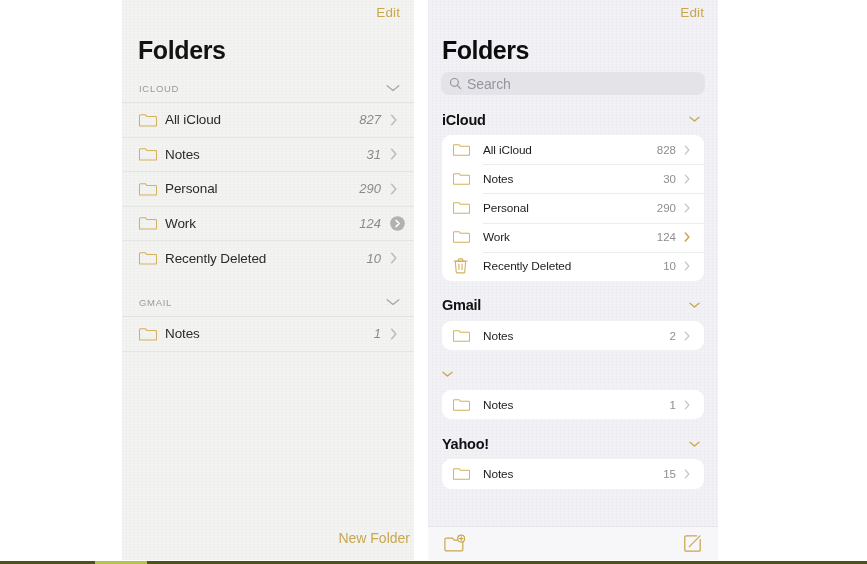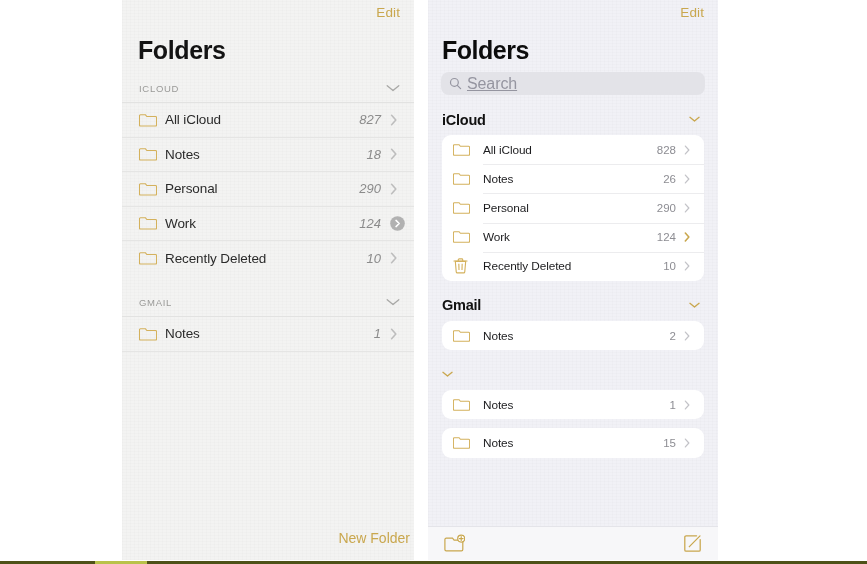--- a/index.html
+++ b/index.html
@@ -155,24 +155,23 @@
     width: 264px; height: 23px;
     background: #e3e3e8;
     border-radius: 8px;
     display: flex;
     align-items: center;
     padding: 0 8px;
     z-index: 3;
   }
   .search-right .s-icon { flex: 0 0 13px; margin-right: 5px; display: flex; }
   .search-right .s-ph {
-    font-size: 16px;
+    font-size: 14px;
     color: #9595a0;
     letter-spacing: -0.1px;
-    text-decoration: underline;
   }
 
   .groups {
     position: absolute;
     left: 0; top: 104px;
     width: 290px;
     z-index: 2;
   }
   .group { margin-bottom: 9px; }
 
@@ -275,21 +274,21 @@
             </svg>
           </span>
         </div>
         <div class="row-left" style="top: 137.5px;">
           <span class="rl-icon">
             <svg width="18" height="14.4" viewBox="0 0 20 16">
               <path d="M1.6 2.0 h5.6 l1.5 1.9 h9.7 a1.1 1.1 0 0 1 1.1 1.1 v8.3 a1.1 1.1 0 0 1 -1.1 1.1 H1.6 a1.1 1.1 0 0 1 -1.1 -1.1 V3.1 A1.1 1.1 0 0 1 1.6 2.0 z" fill="none" stroke="#d4b15c" stroke-width="1.25"></path>
             </svg>
           </span>
           <span class="rl-label">Notes</span>
-          <span class="rl-count">18</span>
+          <span class="rl-count">31</span>
           <span class="rl-chev">
             <svg width="7.4399999999999995" height="12" viewBox="0 0 7 12">
               <polyline points="1.4,1.3 5.6,6 1.4,10.7" fill="none" stroke="#bdbdbd" stroke-width="1.6" stroke-linecap="round" stroke-linejoin="round"></polyline>
             </svg>
           </span>
         </div>
         <div class="row-left" style="top: 172px;">
           <span class="rl-icon">
             <svg width="18" height="14.4" viewBox="0 0 20 16">
               <path d="M1.6 2.0 h5.6 l1.5 1.9 h9.7 a1.1 1.1 0 0 1 1.1 1.1 v8.3 a1.1 1.1 0 0 1 -1.1 1.1 H1.6 a1.1 1.1 0 0 1 -1.1 -1.1 V3.1 A1.1 1.1 0 0 1 1.6 2.0 z" fill="none" stroke="#d4b15c" stroke-width="1.25"></path>
@@ -401,21 +400,21 @@
                 </svg>
               </span>
             </div>
             <div class="row-right">
               <span class="rr-icon">
                 <svg width="17" height="13.600000000000001" viewBox="0 0 20 16">
                   <path d="M1.6 2.0 h5.6 l1.5 1.9 h9.7 a1.1 1.1 0 0 1 1.1 1.1 v8.3 a1.1 1.1 0 0 1 -1.1 1.1 H1.6 a1.1 1.1 0 0 1 -1.1 -1.1 V3.1 A1.1 1.1 0 0 1 1.6 2.0 z" fill="none" stroke="#d4b15c" stroke-width="1.2"></path>
                 </svg>
               </span>
               <span class="rr-label">Notes</span>
-              <span class="rr-count">26</span>
+              <span class="rr-count">30</span>
               <span class="rr-chev">
                 <svg width="6.2" height="10" viewBox="0 0 7 12">
                   <polyline points="1.4,1.3 5.6,6 1.4,10.7" fill="none" stroke="#c3c3c8" stroke-width="1.5" stroke-linecap="round" stroke-linejoin="round"></polyline>
                 </svg>
               </span>
             </div>
             <div class="row-right">
               <span class="rr-icon">
                 <svg width="17" height="13.600000000000001" viewBox="0 0 20 16">
                   <path d="M1.6 2.0 h5.6 l1.5 1.9 h9.7 a1.1 1.1 0 0 1 1.1 1.1 v8.3 a1.1 1.1 0 0 1 -1.1 1.1 H1.6 a1.1 1.1 0 0 1 -1.1 -1.1 V3.1 A1.1 1.1 0 0 1 1.6 2.0 z" fill="none" stroke="#d4b15c" stroke-width="1.2"></path>
@@ -508,20 +507,28 @@
               <span class="rr-count">1</span>
               <span class="rr-chev">
                 <svg width="6.2" height="10" viewBox="0 0 7 12">
                   <polyline points="1.4,1.3 5.6,6 1.4,10.7" fill="none" stroke="#c3c3c8" stroke-width="1.5" stroke-linecap="round" stroke-linejoin="round"></polyline>
                 </svg>
               </span>
             </div>
           </div>
         </div>
         <div class="group">
+          <div class="sec-head-right">
+            <span class="sh-label">Yahoo!</span>
+            <span>
+              <svg width="11" height="6.38" viewBox="0 0 14 8">
+                <polyline points="1.2,1.6 7,6.4 12.8,1.6" fill="none" stroke="#c9a74e" stroke-width="1.7" stroke-linecap="round" stroke-linejoin="round"></polyline>
+              </svg>
+            </span>
+          </div>
           <div class="card">
             <div class="row-right">
               <span class="rr-icon">
                 <svg width="17" height="13.600000000000001" viewBox="0 0 20 16">
                   <path d="M1.6 2.0 h5.6 l1.5 1.9 h9.7 a1.1 1.1 0 0 1 1.1 1.1 v8.3 a1.1 1.1 0 0 1 -1.1 1.1 H1.6 a1.1 1.1 0 0 1 -1.1 -1.1 V3.1 A1.1 1.1 0 0 1 1.6 2.0 z" fill="none" stroke="#d4b15c" stroke-width="1.2"></path>
                 </svg>
               </span>
               <span class="rr-label">Notes</span>
               <span class="rr-count">15</span>
               <span class="rr-chev">

